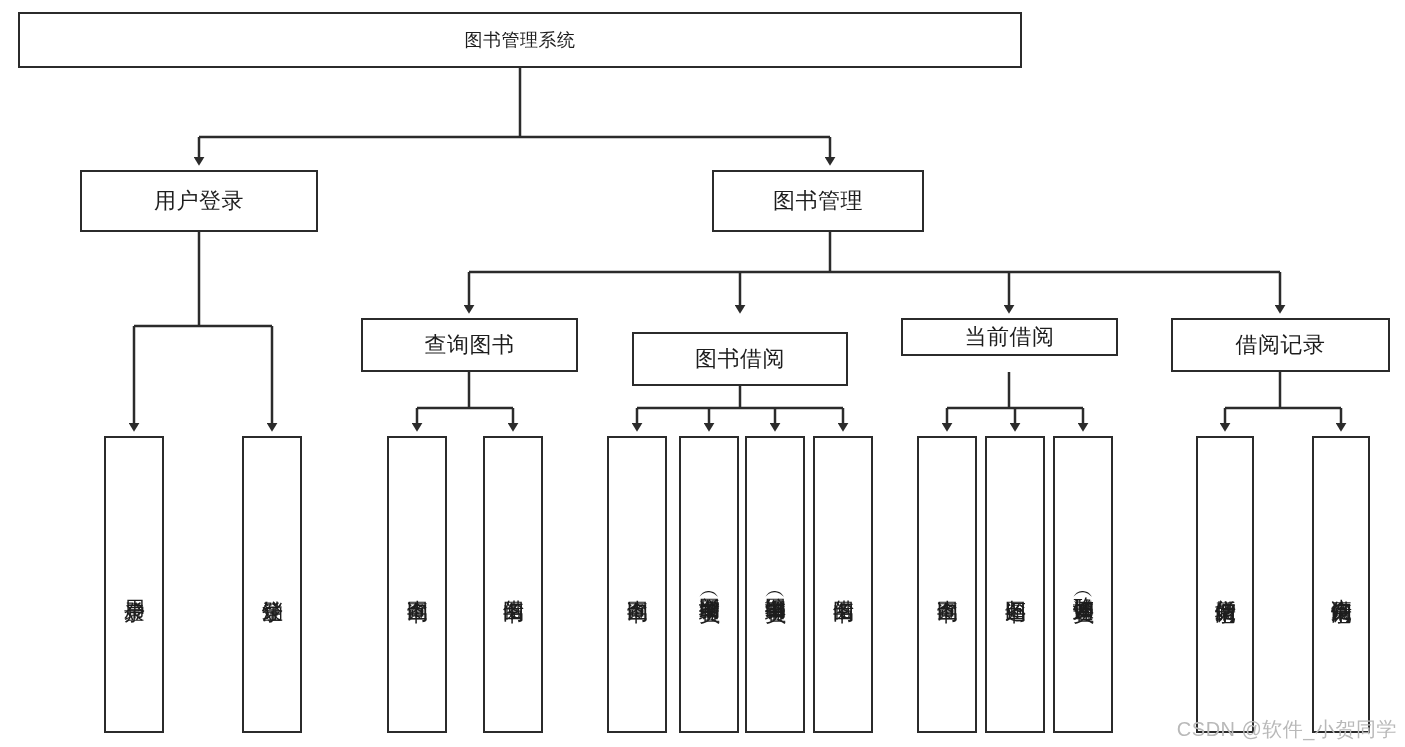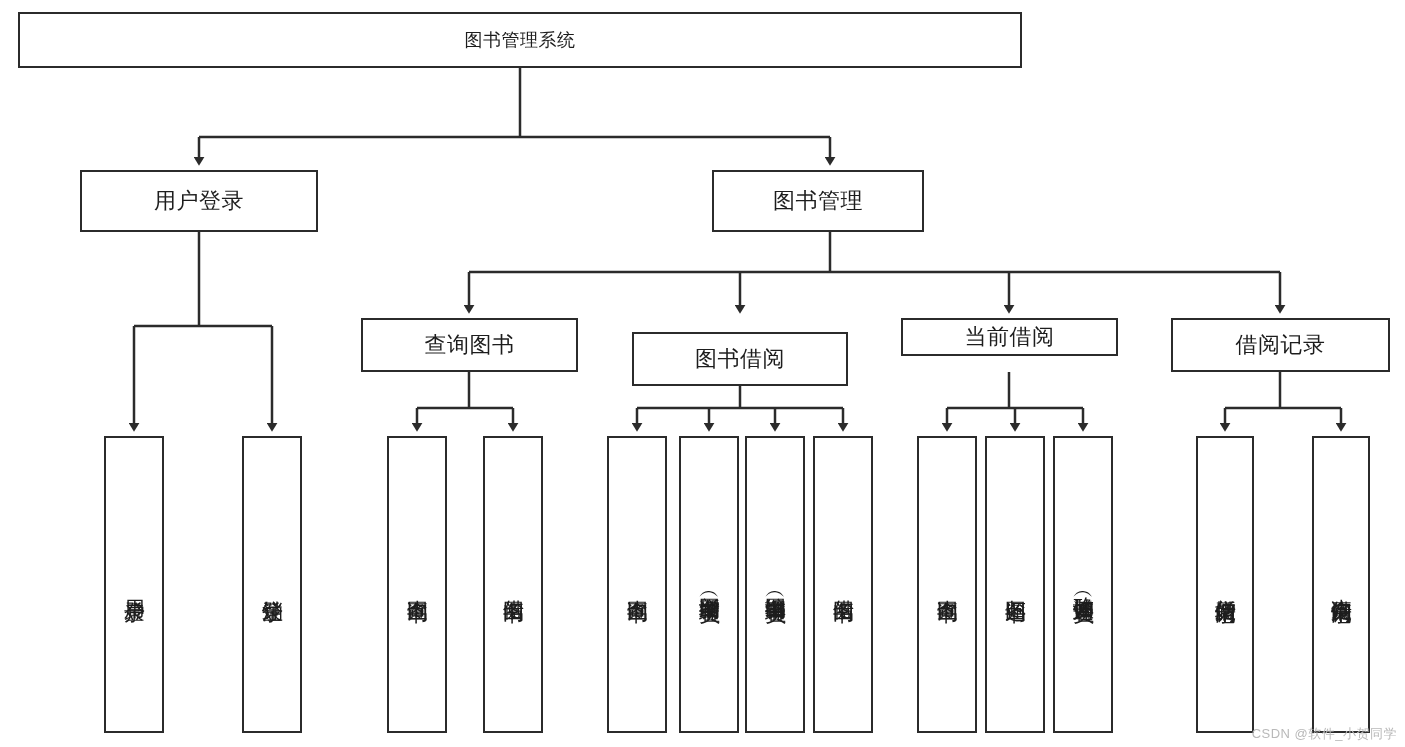--- a/index.html
+++ b/index.html
@@ -55,21 +55,21 @@
     max-height: 100%;
   }
   .node.title {
     font-size: 18px;
     justify-content: center;
   }
   .watermark {
     position: absolute;
     right: 8px;
     bottom: 4px;
-    font-size: 13px;
+    font-size: 20px;
     color: #b9b9b9;
     letter-spacing: 0.5px;
     white-space: nowrap;
     pointer-events: none;
   }
 </style>
 </head>
 <body>
 
 <div id="canvas">

